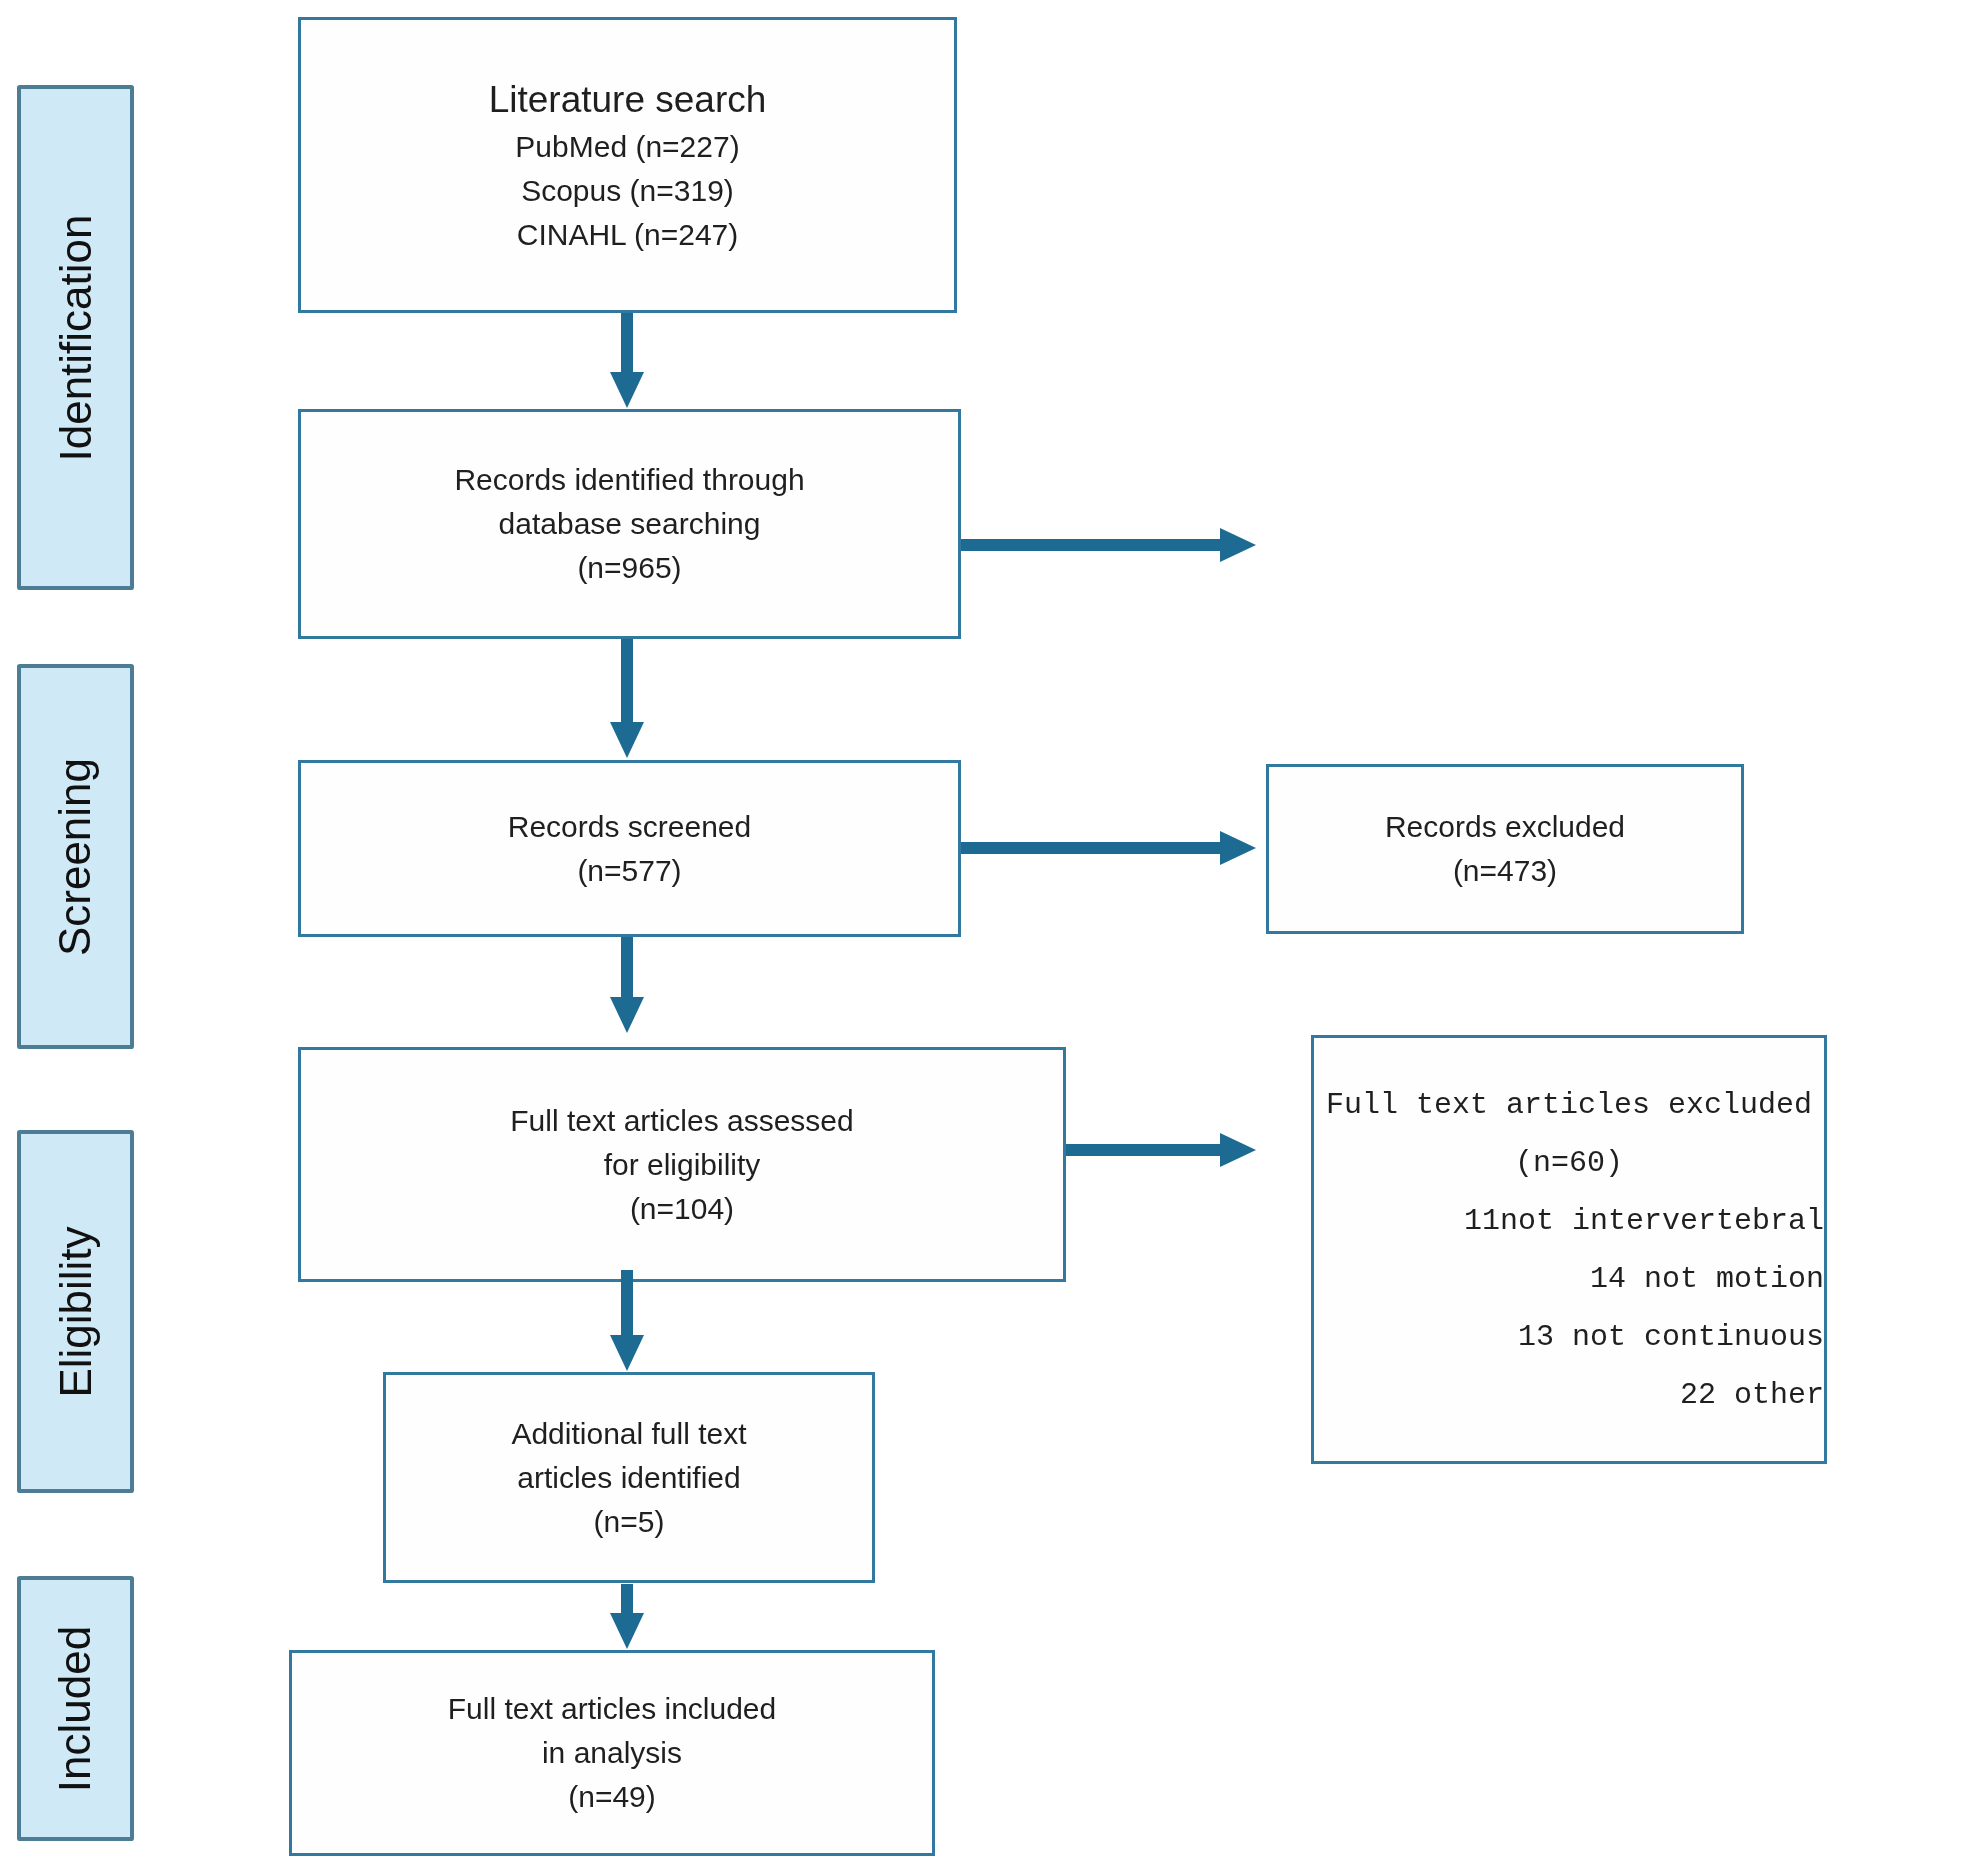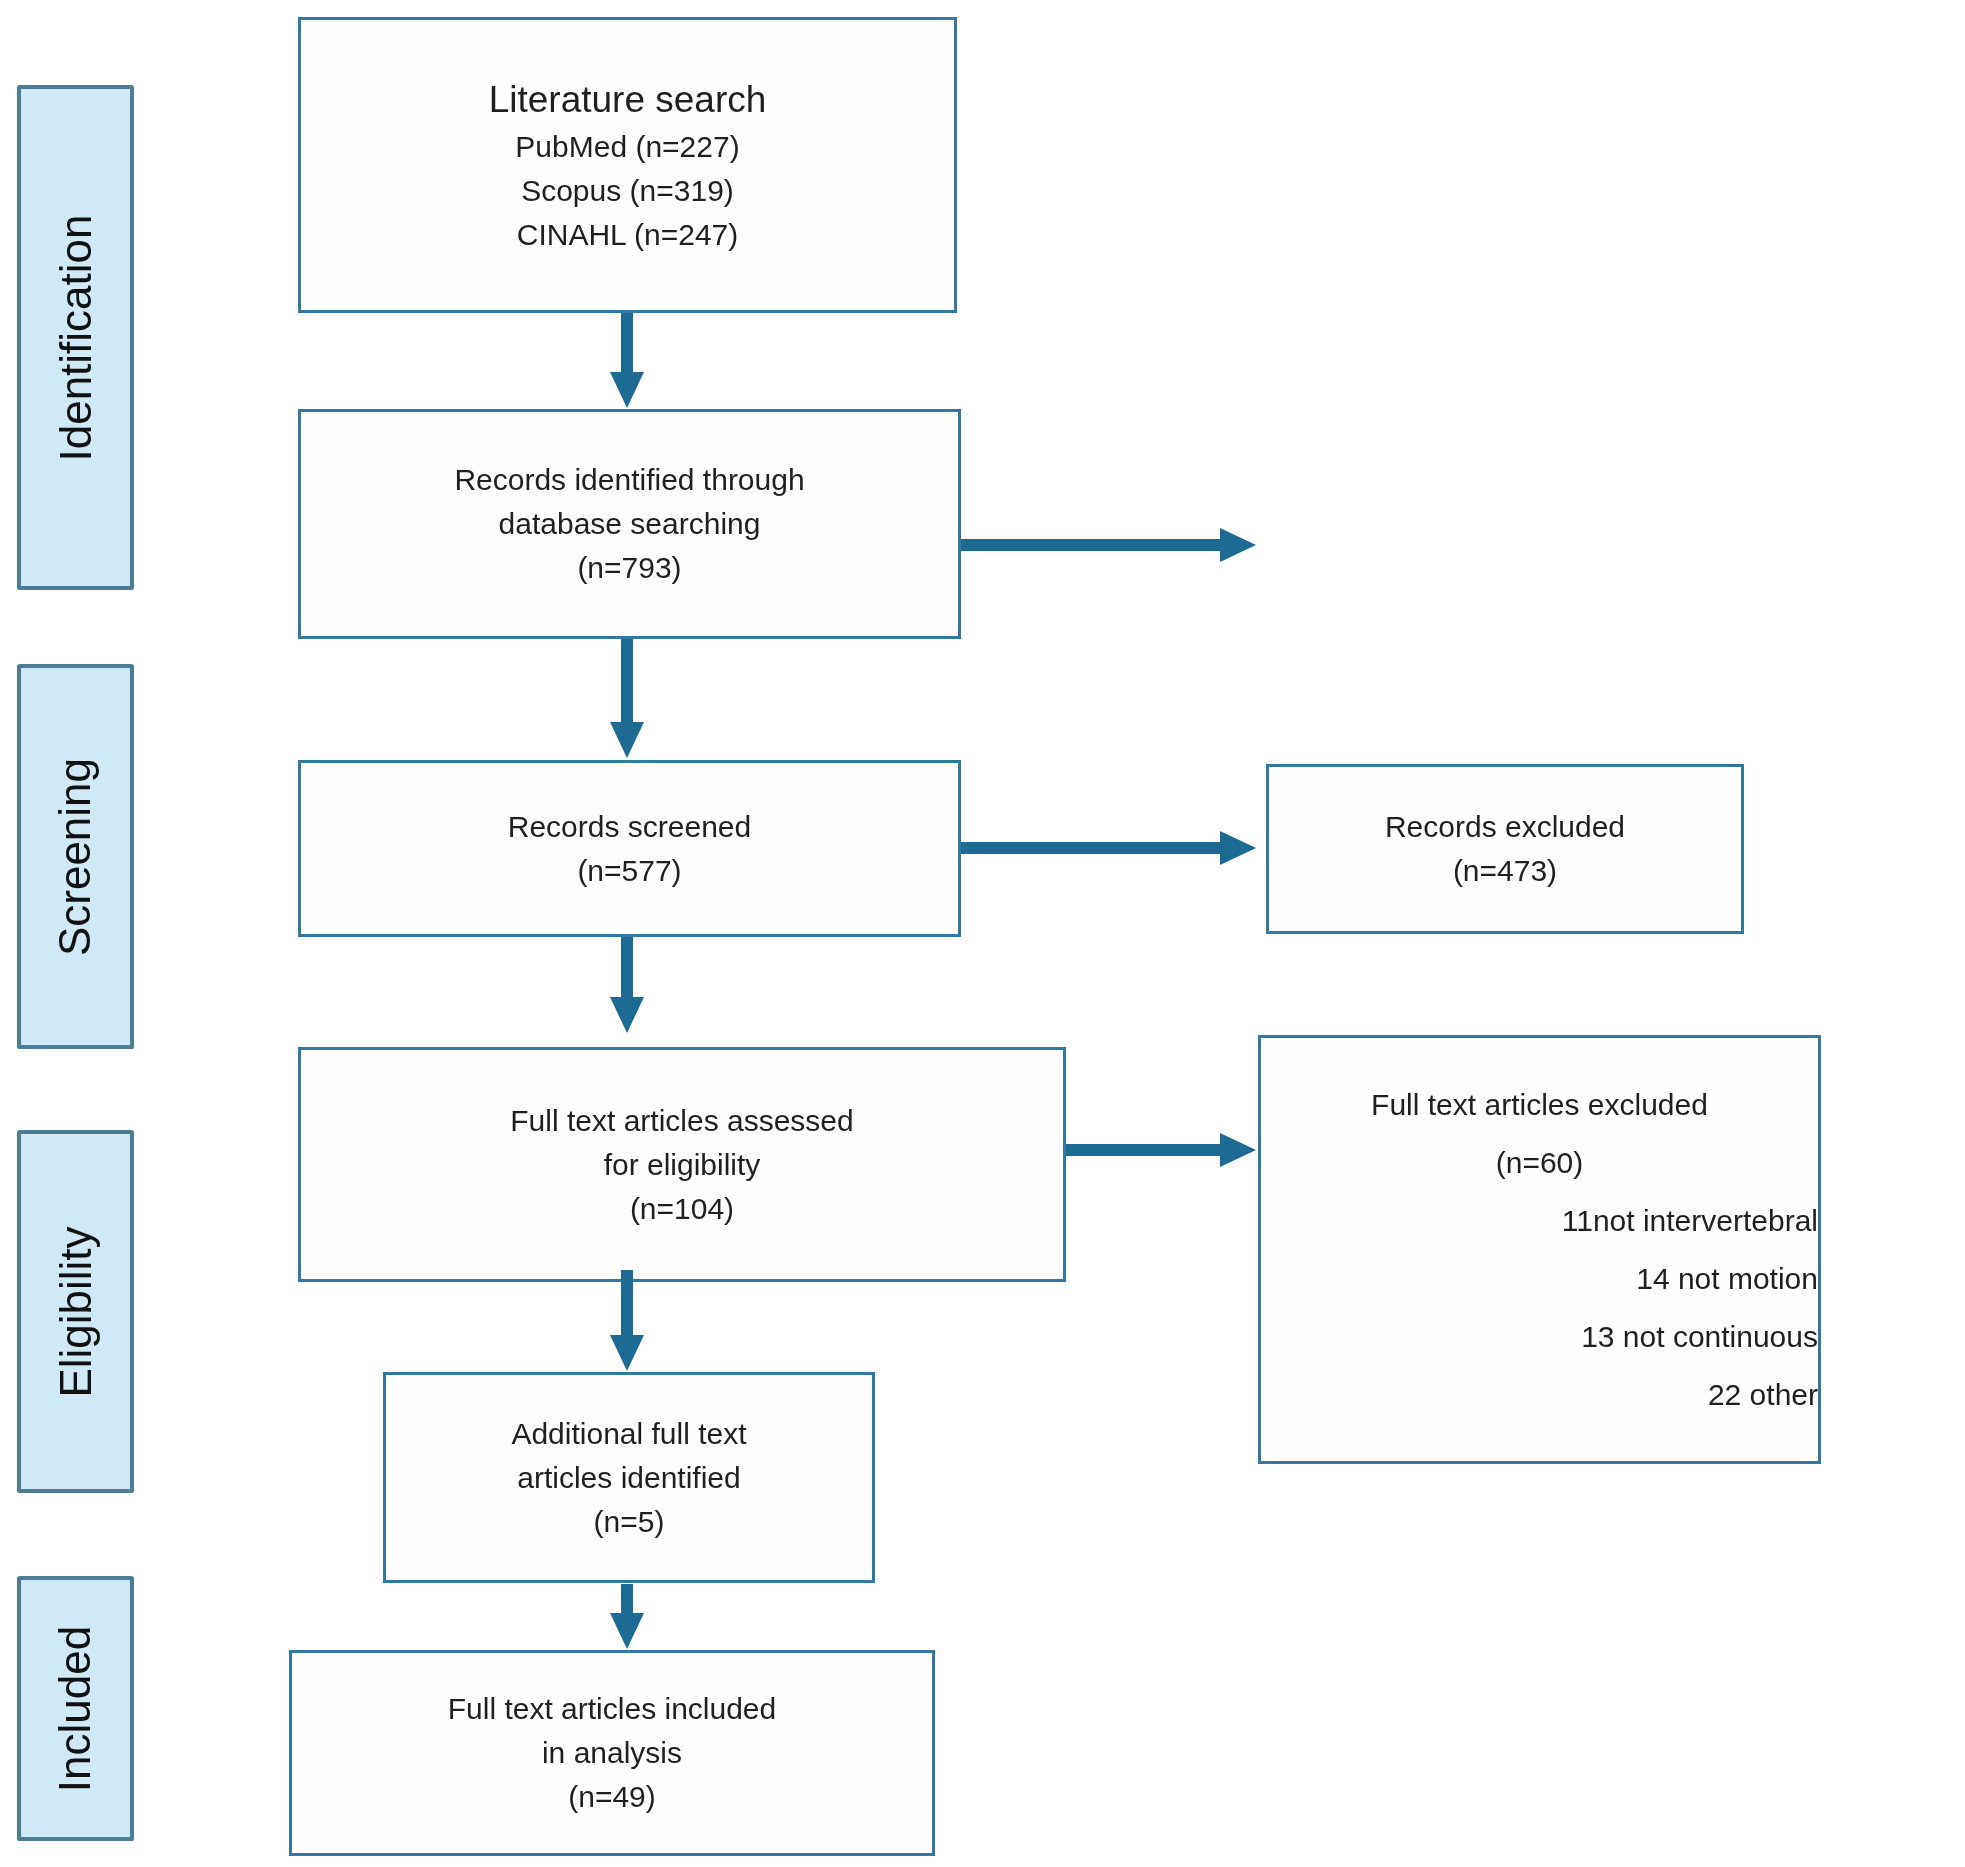--- a/index.html
+++ b/index.html
@@ -122,21 +122,21 @@
   <div class="box" style="left:298px; top:17px; width:659px; height:296px;">
     <div class="title">Literature search</div>
     <div class="line">PubMed (n=227)</div>
     <div class="line">Scopus (n=319)</div>
     <div class="line">CINAHL (n=247)</div>
   </div>
 
   <div class="box" style="left:298px; top:409px; width:663px; height:230px;">
     <div class="line">Records identified through</div>
     <div class="line">database searching</div>
-    <div class="line">(n=793)</div>
+    <div class="line">(n=965)</div>
   </div>
 
   <div class="box" style="left:298px; top:760px; width:663px; height:177px;">
     <div class="line">Records screened</div>
     <div class="line">(n=577)</div>
   </div>
 
   <div class="box" style="left:298px; top:1035px; width:768px; height:235px;margin-top:12px;">
     <div class="line">Full text articles assessed</div>
     <div class="line">for eligibility</div>
@@ -154,21 +154,21 @@
     <div class="line">in analysis</div>
     <div class="line">(n=49)</div>
   </div>
 
 
   <div class="box" style="left:1266px; top:764px; width:478px; height:170px;text-align:right;">
     <div class="line">Records excluded</div>
     <div class="line">(n=473)</div>
   </div>
 
-  <div class="box listbox" style="left:1258px; top:1035px; width:563px; height:429px;">
+  <div class="box listbox" style="left:1311px; top:1035px; width:516px; height:429px;font-family:Liberation Mono, monospace;">
     <div class="cline">Full text articles excluded</div>
     <div class="cline">(n=60)</div>
     <div class="lline">11not intervertebral</div>
     <div class="lline">14 not motion</div>
     <div class="lline">13 not continuous</div>
     <div class="lline">22 other</div>
   </div>
 
   <div class="varrow" style="left:621px; top:313px;  height:61px;"></div>
   <div class="varrow" style="left:621px; top:639px;  height:85px;"></div>

